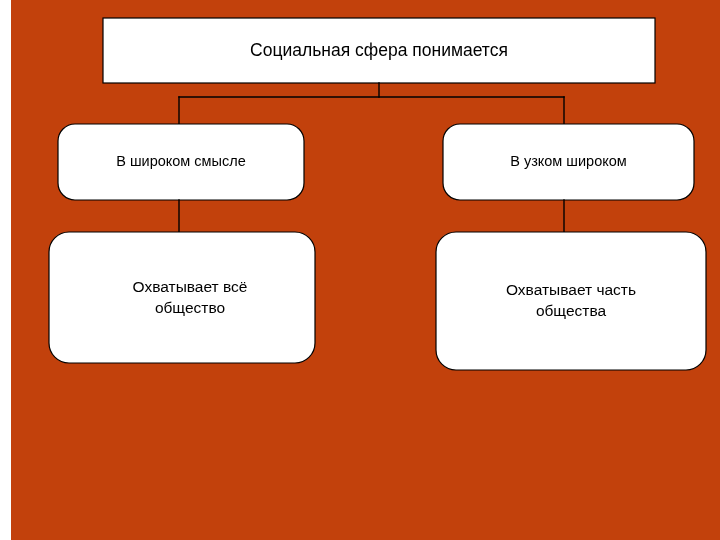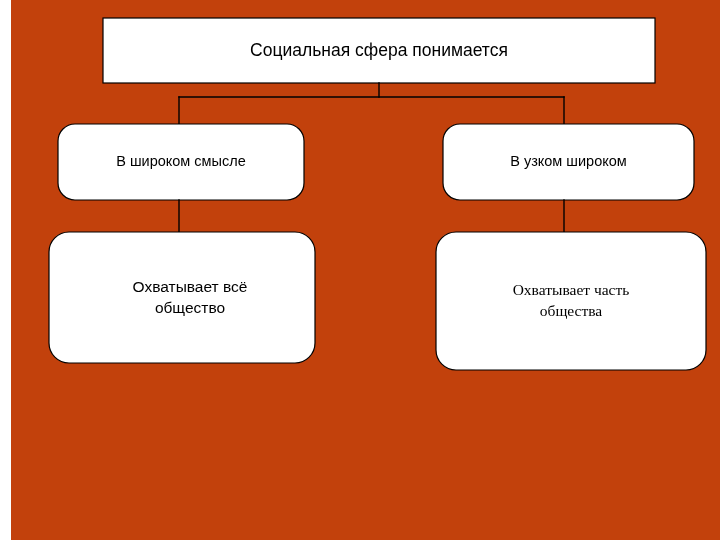--- a/index.html
+++ b/index.html
@@ -76,21 +76,20 @@
     width: 282px;
     height: 131px;
     font-size: 15.5px;
   }
   #label-narrow-desc {
     left: 425px;
     top: 232px;
     width: 270px;
     height: 138px;
     font-size: 15.5px;
-    font-family: Liberation Serif, serif;
   }
 </style>
 </head>
 <body>
 
 <div id="canvas">
 
   <svg id="diagram-svg" viewBox="0 0 720 540">
 
     <rect class="shape-outline" x="92" y="18" width="552" height="65" rx="0" ry="0"></rect>

